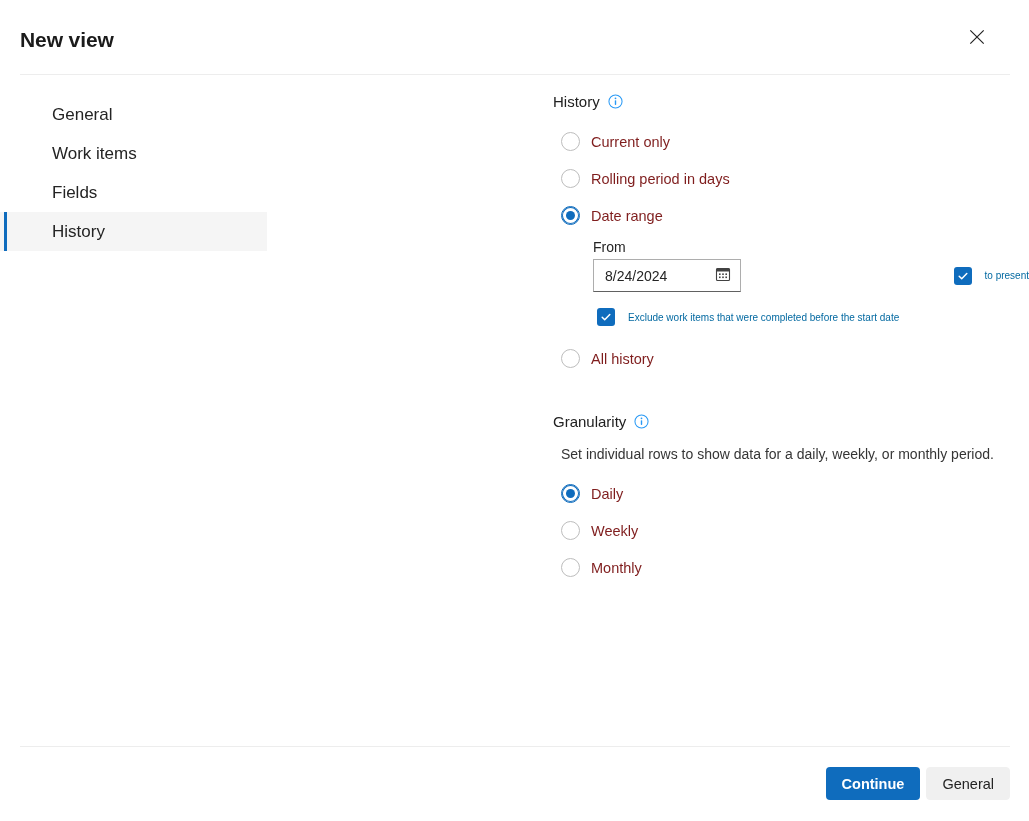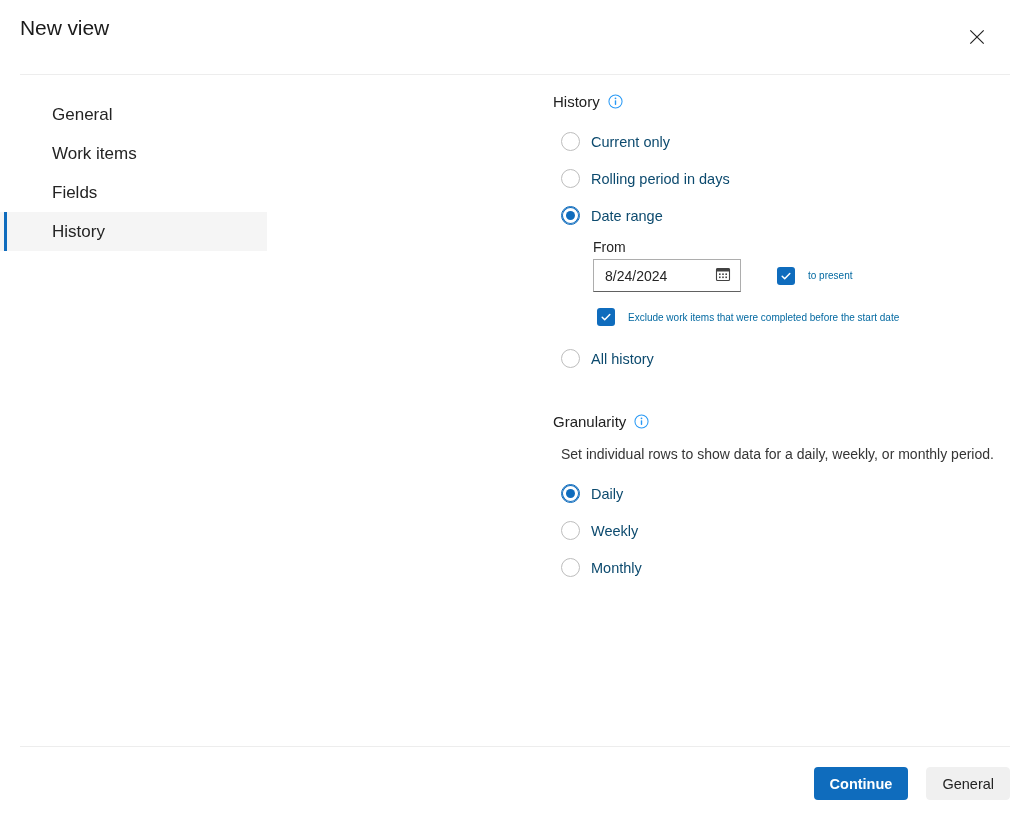--- a/index.html
+++ b/index.html
@@ -27,23 +27,23 @@
   .header {
     position: relative;
     height: 75px;
     flex: 0 0 75px;
     display: flex;
     align-items: center;
   }
   .header-title {
     position: absolute;
     left: 20px;
-    top: 16px;
+    top: 28px;
     font-size: 21px;
-    font-weight: normal;
+    font-weight: bold;
     letter-spacing: -0.1px;
     color: #1b1b1b;
   }
   .close-button {
     position: absolute;
     right: 36px;
     top: 22px;
     width: 32px;
     height: 32px;
     display: flex;
@@ -160,36 +160,37 @@
     width: 9px;
     height: 9px;
     margin-left: -4.5px;
     margin-top: -4.5px;
     border-radius: 50%;
     background: #0f6cbd;
   }
   .radio-label {
     margin-left: 11px;
     font-size: 14.5px;
-    color: #0c4a6e;
+    color: #7f1d1d;
   }
 
   
   .date-block {
     margin-left: 326px;
     margin-top: 5px;
   }
   .from-label {
     font-size: 14px;
     color: #242424;
     margin-bottom: 4px;
   }
   .date-row {
     display: flex;
     align-items: center;
+    justify-content: space-between;
   }
   .date-input-wrap {
     position: relative;
     width: 148px;
     height: 33px;
     border: 1px solid #adadad;
     border-bottom-color: #616161;
     background: #ffffff;
     box-sizing: border-box;
     display: flex;
@@ -252,21 +253,21 @@
 
   
   .footer {
     position: relative;
     height: 75px;
     flex: 0 0 75px;
     display: flex;
     align-items: center;
     justify-content: flex-end;
     padding-right: 19px;
-    gap: 18px;
+    gap: 6px;
     box-sizing: border-box;
   }
   .footer-divider {
     position: absolute;
     left: 20px;
     right: 19px;
     top: 0;
     height: 1px;
     background: #ededed;
   }

